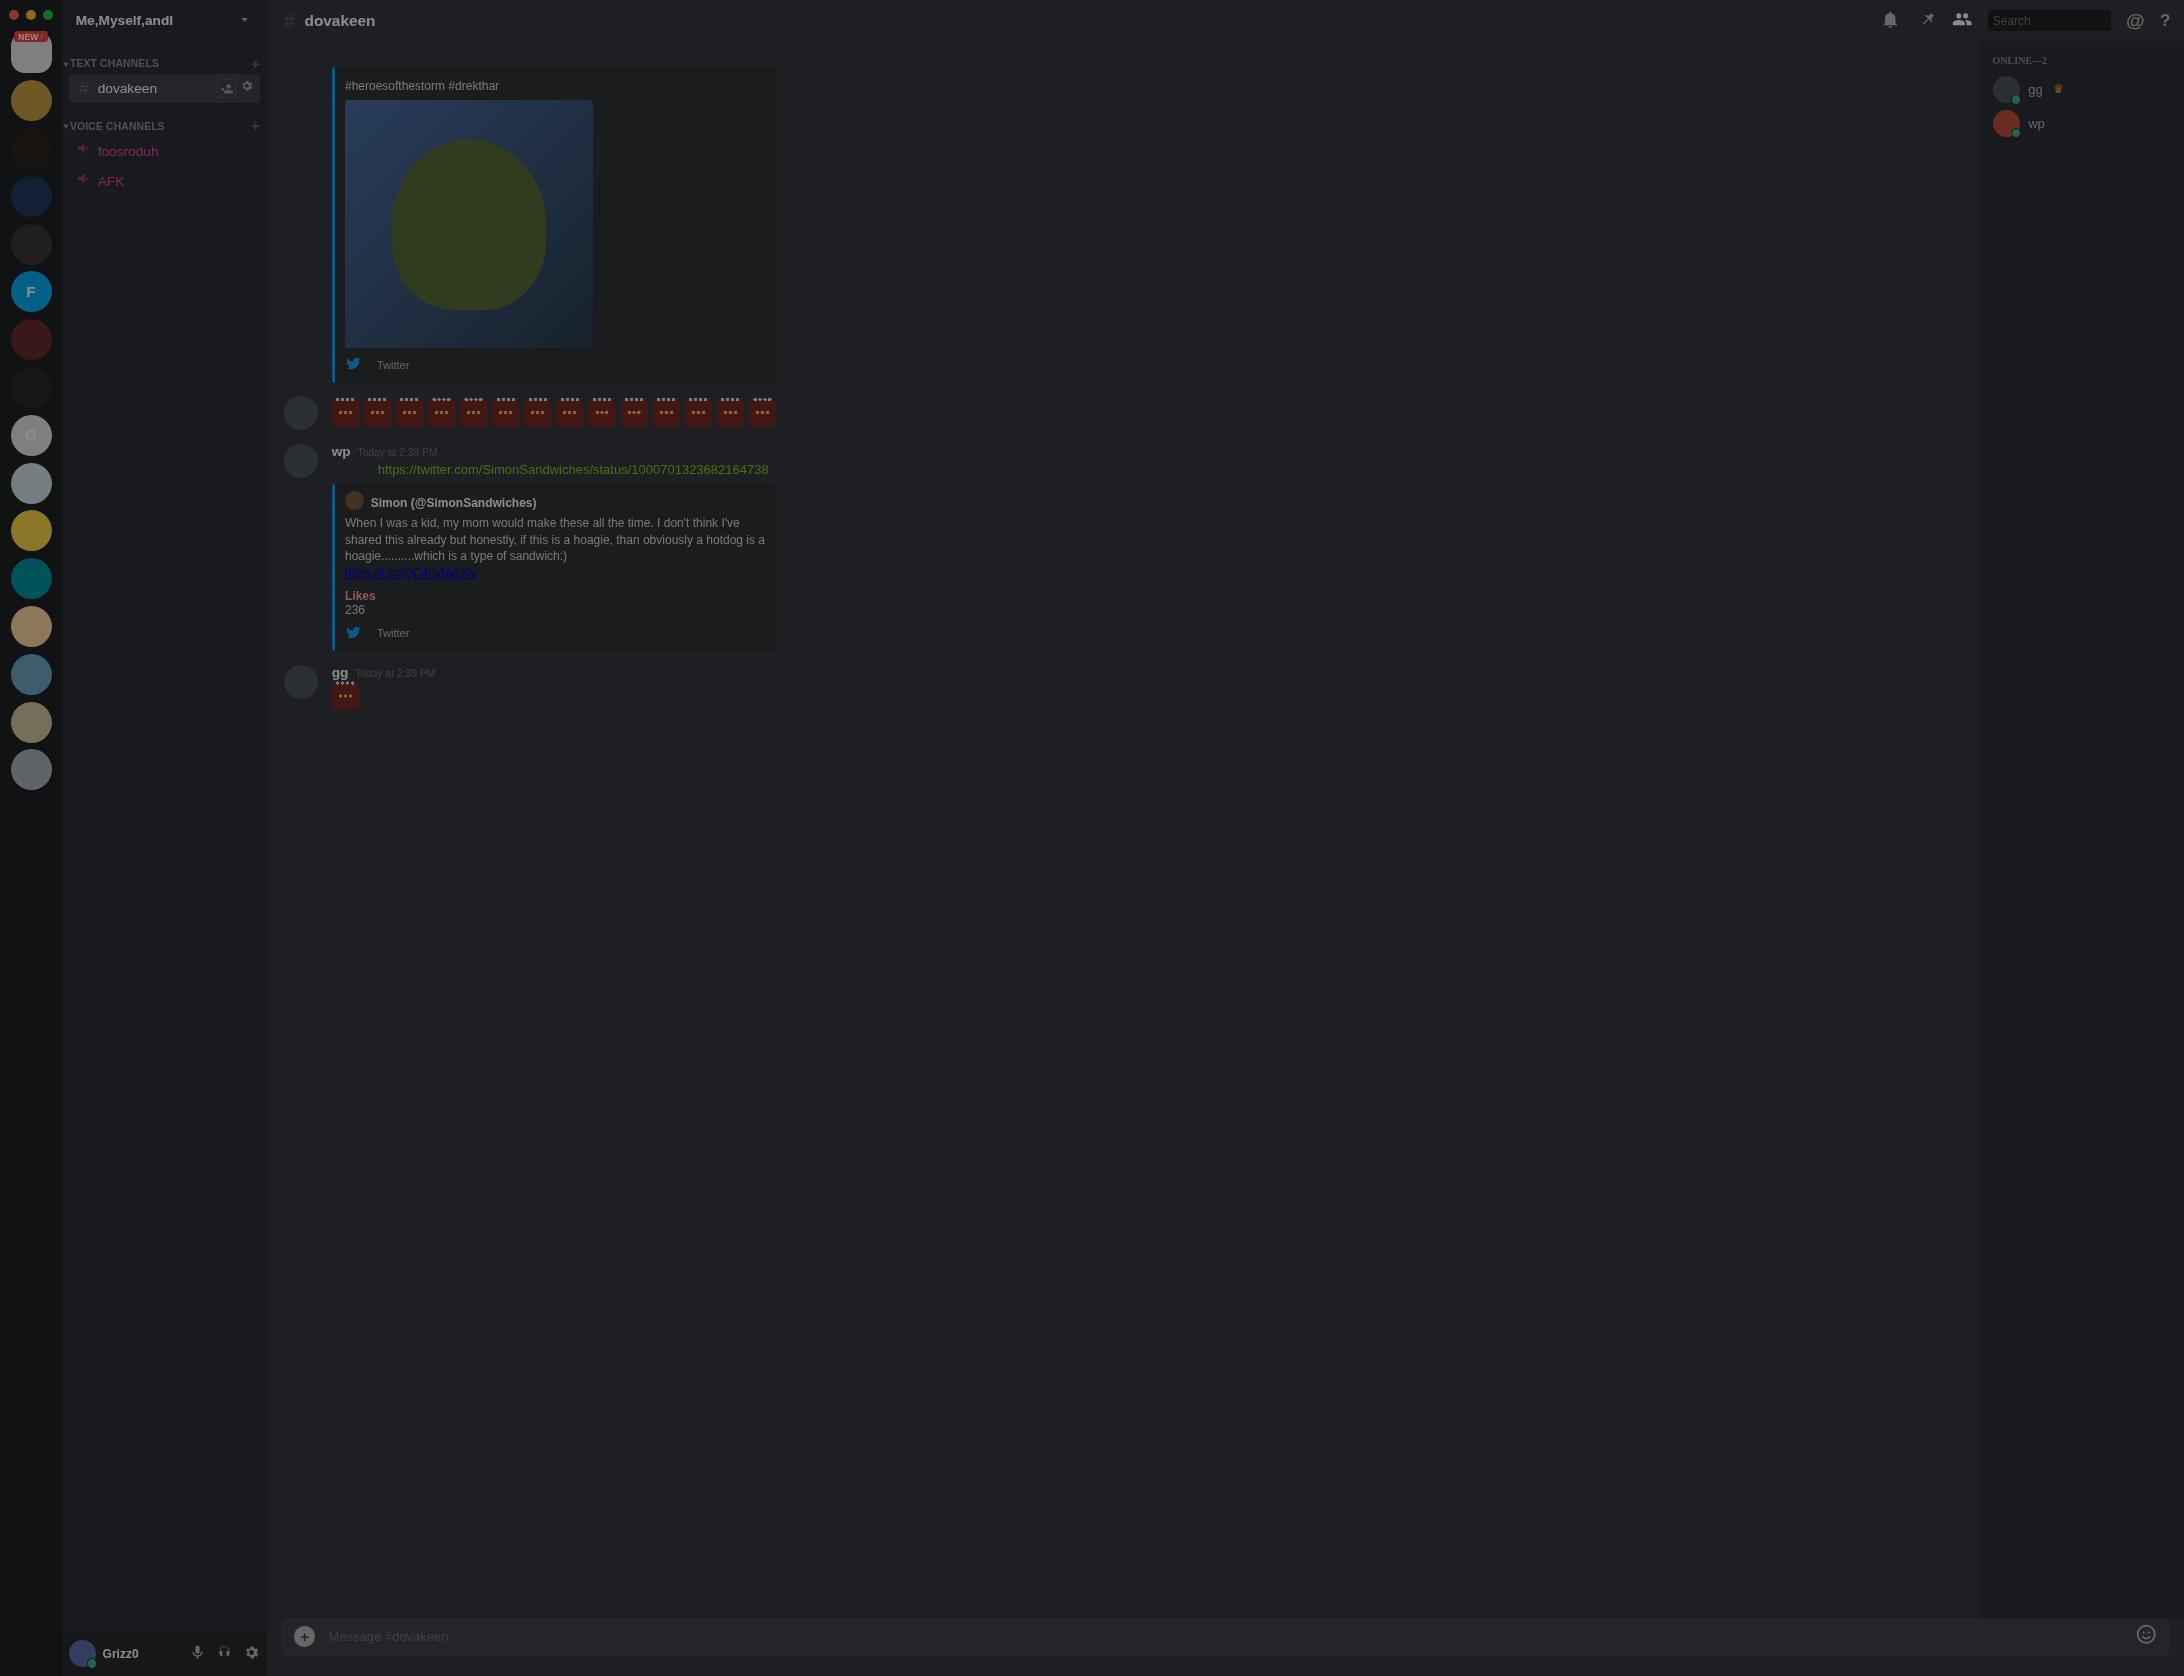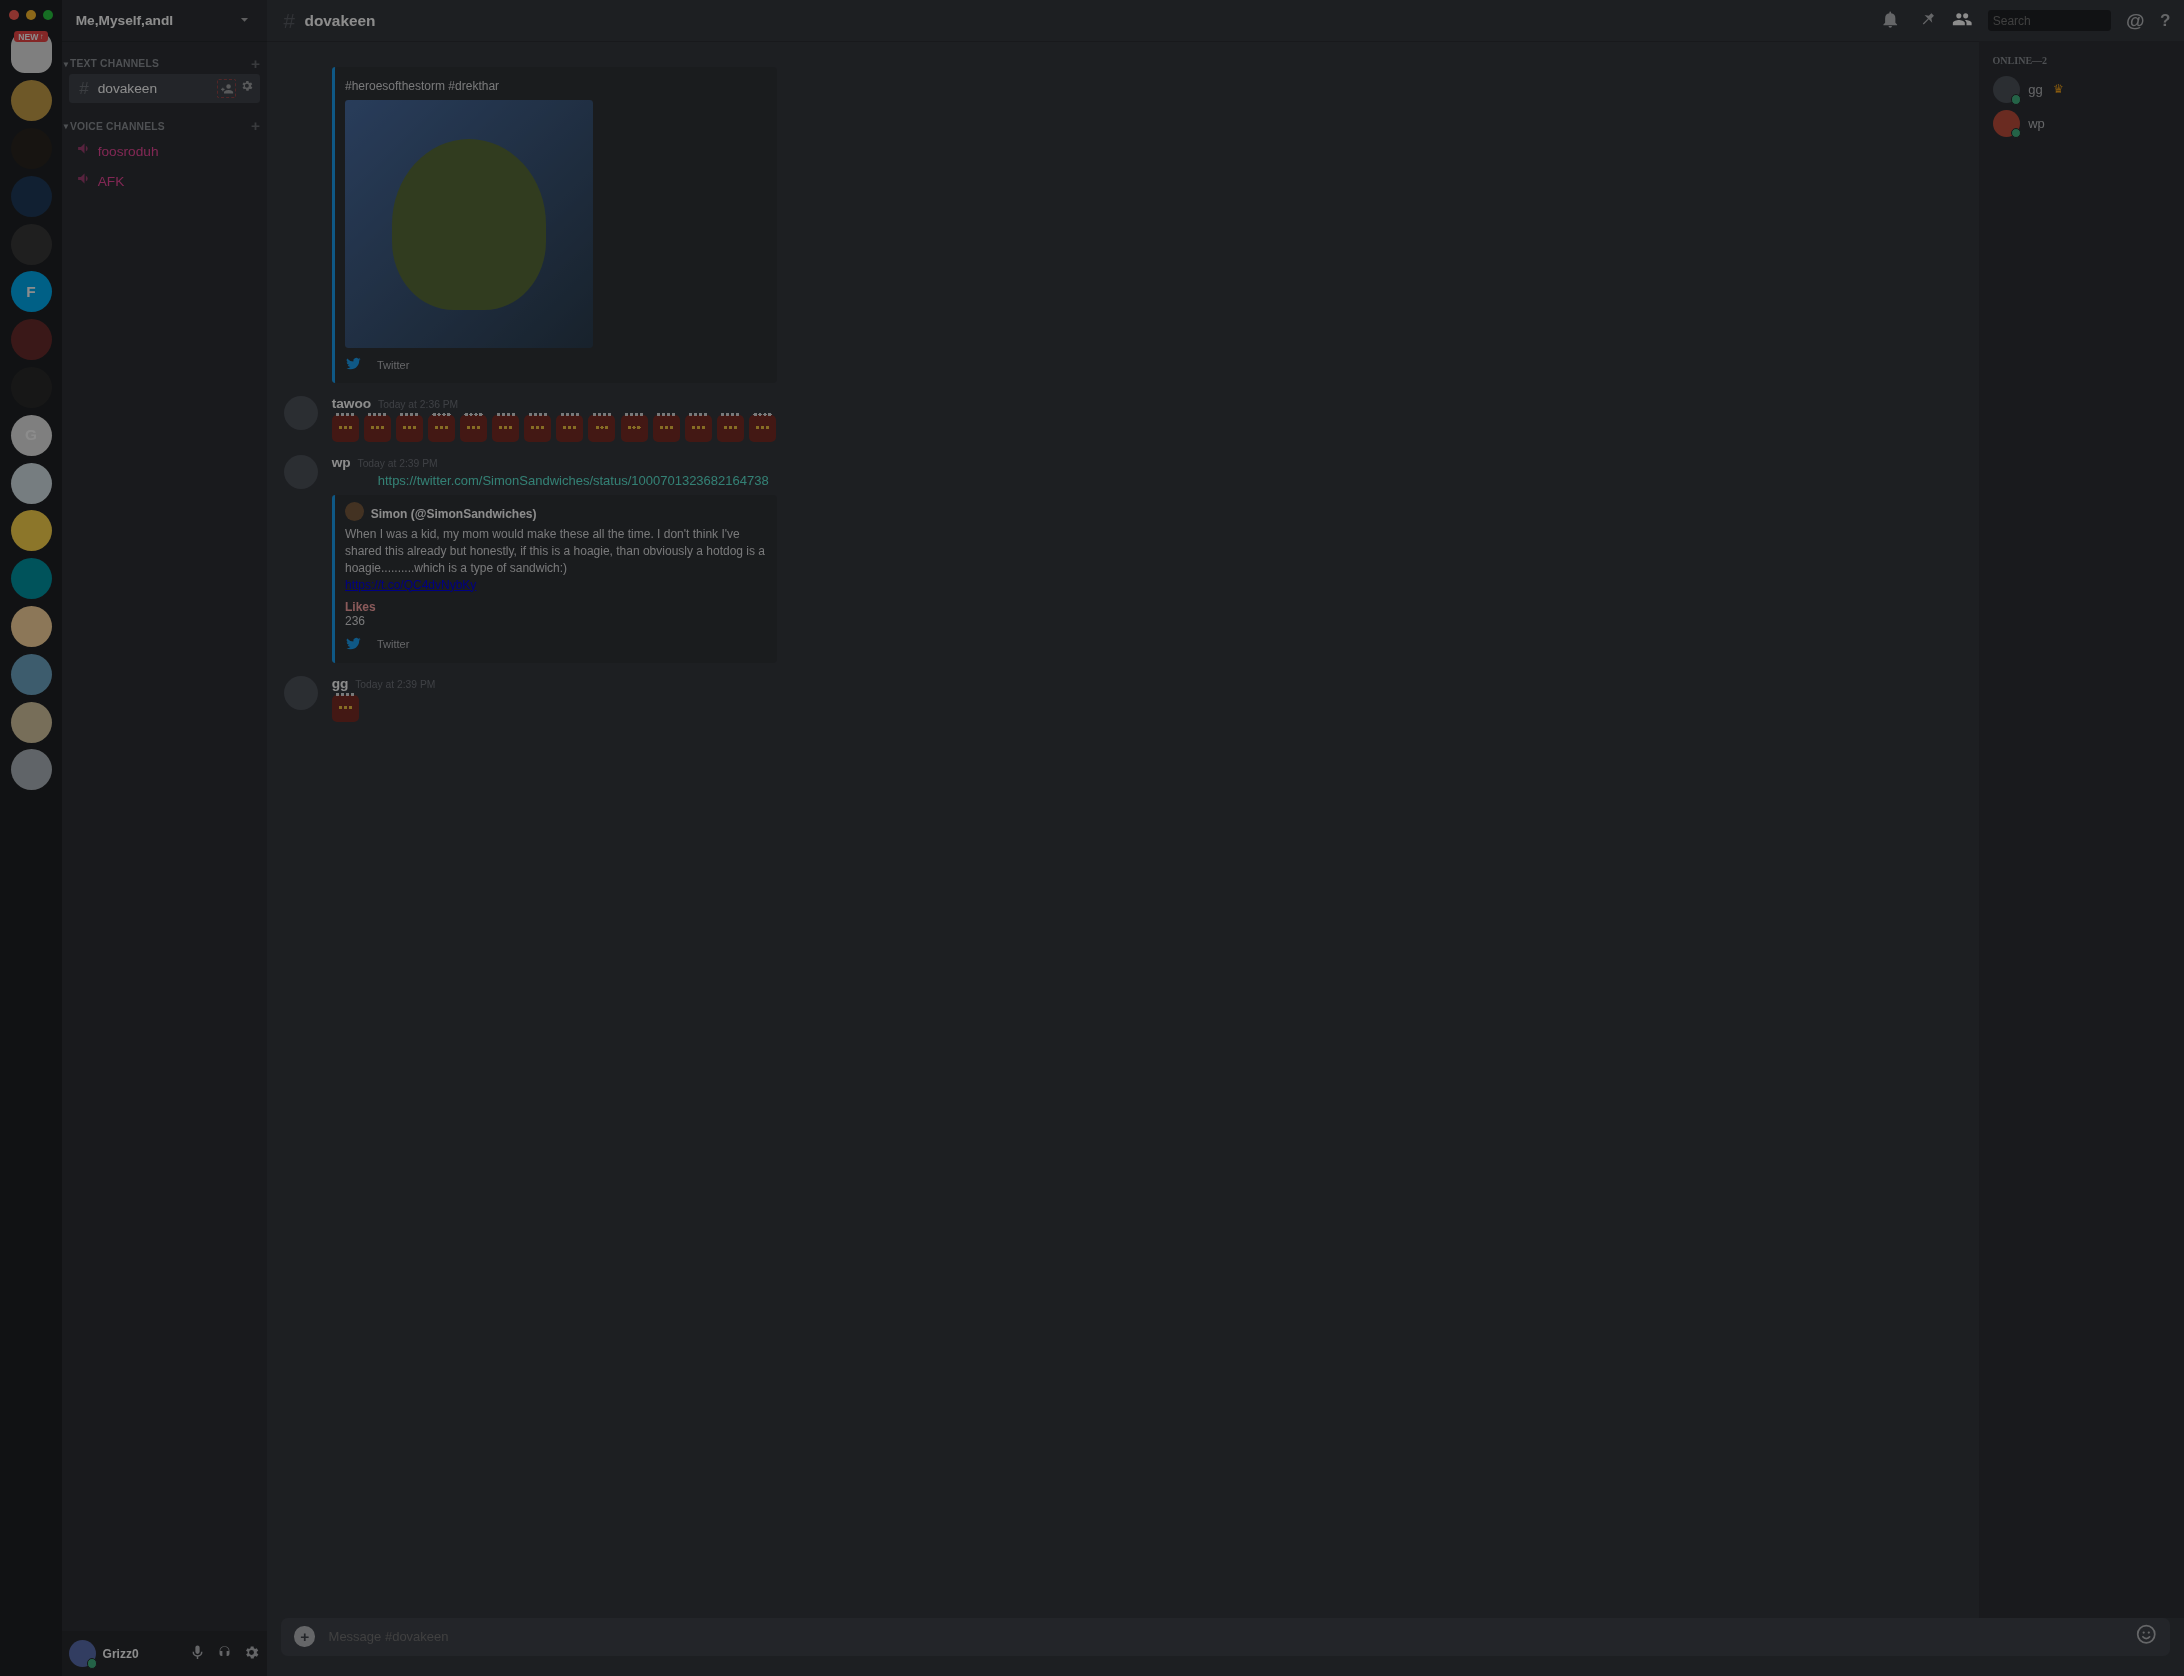--- a/index.html
+++ b/index.html
@@ -180,21 +180,21 @@
   }
   .msg-avatar {
     width:34px; height:34px; border-radius:50%;
     background:#4f545c; flex-shrink:0;
   }
   .msg-content { flex:1; min-width:0; }
   .msg-header { display:flex; align-items:baseline; gap:6.8px; }
   .msg-author { color:#fff; font-weight:600; font-size:13.7px; }
   .msg-time { color:#72767d; font-size:10.3px; }
   .msg-body { color:#dcddde; font-size:13px; line-height:1.4; margin-top:1.7px; }
-  .msg-body a { color:#5eead4; text-decoration:none;padding-left:46px; }
+  .msg-body a { color:#84cc16; text-decoration:none;padding-left:46px; }
   .emoji-row { display:flex; gap:5.1px; flex-wrap:wrap; margin-top:3.4px; }
   .emoji {
     width:27px; height:27px;
     background:#7b2d26;
     border-radius:5.1px;
     position:relative;
   }
   .emoji::before {
     content:""; position:absolute; top:-4.3px; left:2.6px; right:2.6px; height:8.6px;
     background: radial-gradient(circle at 15% 50%, #ddd 0 1.7px, transparent 1.7px),
@@ -462,24 +462,20 @@
                     </svg>
             </span>
             <span>Twitter</span>
           </div>
         </div>
       </div>
           </div>
           <div class="message">
       <div class="msg-avatar"></div>
       <div class="msg-content">
-        <div class="msg-header">
-          <span class="msg-author">tawoo</span>
-          <span class="msg-time">Today at 2:36 PM</span>
-        </div>
         <div class="emoji-row">
                 <span class="emoji"></span>
                 <span class="emoji"></span>
                 <span class="emoji"></span>
                 <span class="emoji"></span>
                 <span class="emoji"></span>
                 <span class="emoji"></span>
                 <span class="emoji"></span>
                 <span class="emoji"></span>
                 <span class="emoji"></span>

